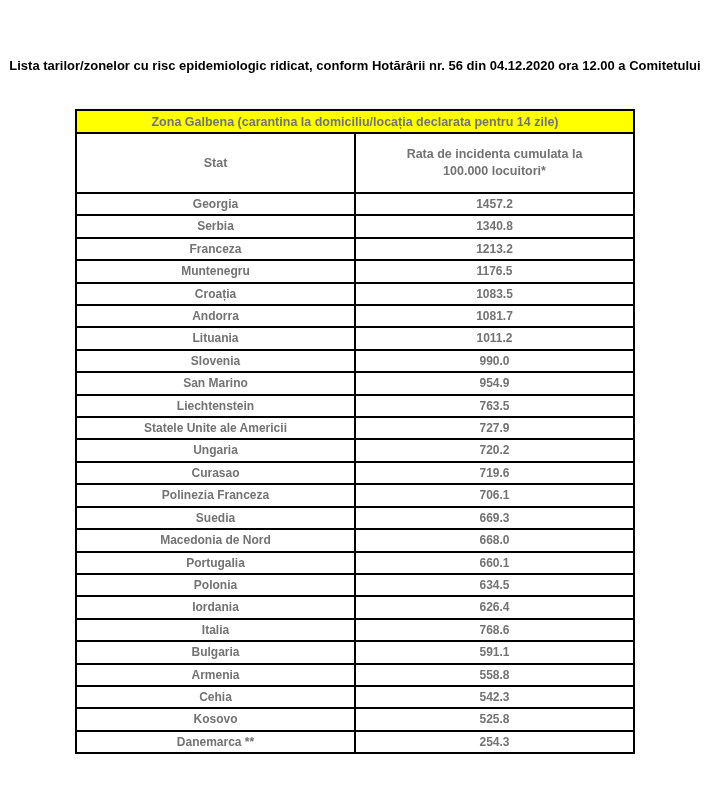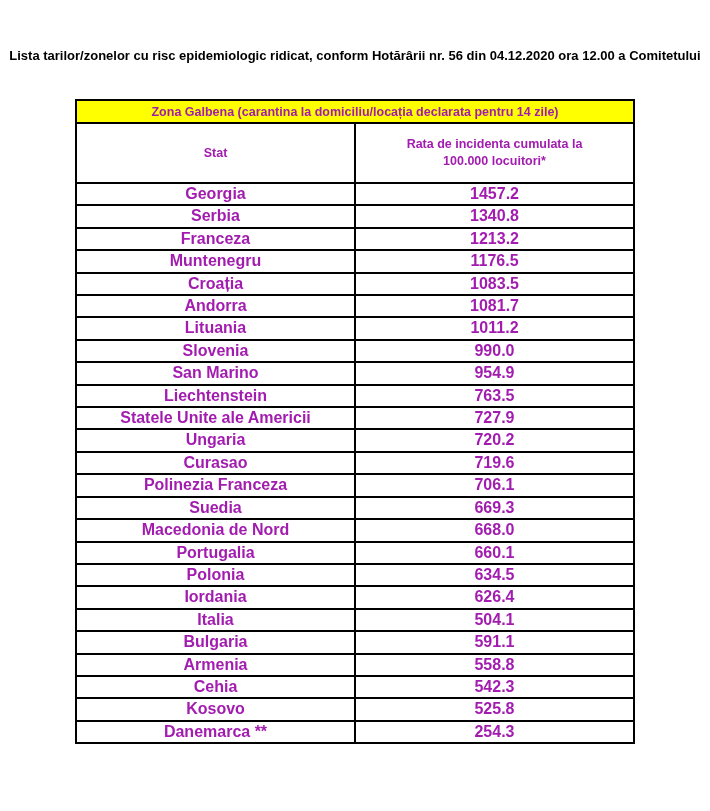--- a/index.html
+++ b/index.html
@@ -9,41 +9,41 @@
     font-family: "Liberation Sans", sans-serif;
   }
   .page {
     position: relative;
     width: 710px;
     height: 811px;
     background: #ffffff;
     overflow: hidden;
   }
   .doc-title {
-    margin: 4px auto;
+    margin: 14px auto;
     padding-top: 40px;
     width: 700px;
     text-align: center;
     font-size: 13px;
     font-weight: bold;
     line-height: 23px;
     color: #000000;
   }
   table.risk-table {
     border-collapse: collapse;
     table-layout: fixed;
     width: 560px;
     margin: 32px auto 0 auto;
   }
   table.risk-table th,
   table.risk-table td {
     border: 2px solid #000000;
     text-align: center;
     vertical-align: middle;
-    color: #a21caf;
+    color: #737373;
     font-weight: bold;
     padding: 0;
     overflow: hidden;
   }
   th.zone-header {
     background: #FFFF00;
     font-size: 12.5px;
     height: 21px;
   }
   th.col-stat {
@@ -55,21 +55,21 @@
     width: 230px;
     font-size: 12.5px;
     height: 58px;
   }
   th.col-rate .rate-wrap {
     display: inline-block;
     max-width: 205px;
     line-height: 17px;
   }
   td.stat-cell, td.rate-cell {
-    font-size: 16px;
+    font-size: 12px;
     height: 20.4px;
     line-height: 20.4px;
   }
 </style>
 </head>
 <body>
 
 <div class="page">
 
   <div class="doc-title">
@@ -160,21 +160,21 @@
         <tr>
           <td class="stat-cell">Polonia</td>
           <td class="rate-cell">634.5</td>
         </tr>
         <tr>
           <td class="stat-cell">Iordania</td>
           <td class="rate-cell">626.4</td>
         </tr>
         <tr>
           <td class="stat-cell">Italia</td>
-          <td class="rate-cell">504.1</td>
+          <td class="rate-cell">768.6</td>
         </tr>
         <tr>
           <td class="stat-cell">Bulgaria</td>
           <td class="rate-cell">591.1</td>
         </tr>
         <tr>
           <td class="stat-cell">Armenia</td>
           <td class="rate-cell">558.8</td>
         </tr>
         <tr>

